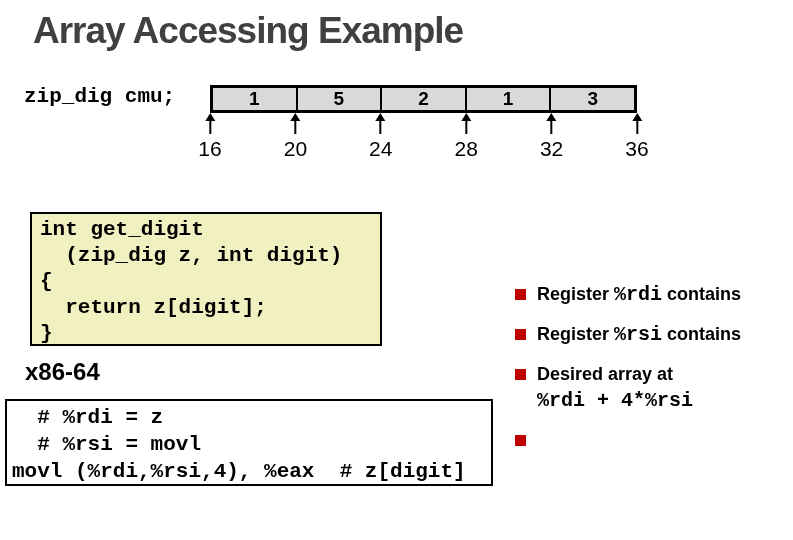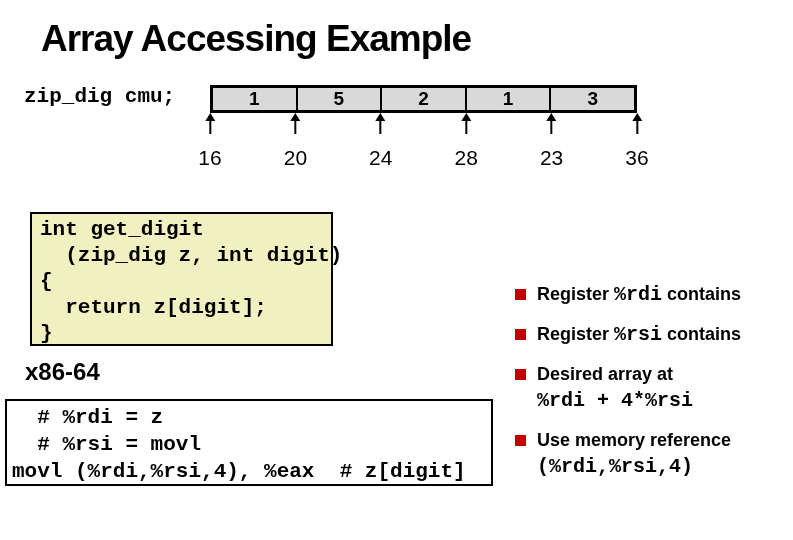--- a/index.html
+++ b/index.html
@@ -1,22 +1,22 @@
 <!DOCTYPE html>
 <html><head>
 <meta charset="utf-8">
 <style>
   html,body { margin:0; padding:0; background:#fff; }
   .slide {
     position:relative; width:793px; height:540px; background:#ffffff;
     font-family:"Liberation Sans", sans-serif; color:#000; overflow:hidden;
   }
   .title {
-    position:absolute; left:25px; top:2px; margin:16px;
-    font-size:37px; font-weight:bold; letter-spacing:-1px; color:#000000;
+    position:absolute; left:25px; top:2px; margin:8px;
+    font-size:37px; font-weight:bold; letter-spacing:-1px; color:#404040;
   }
   .decl {
     position:absolute; left:24px; top:85px;
     font-family:"Liberation Mono", monospace; font-weight:bold; font-size:21px;
     white-space:pre;
   }
   .array {
     position:absolute; left:210px; top:85px; width:427px; height:28px;
     display:flex; box-sizing:border-box; border:3px solid #000;
   }
@@ -27,23 +27,23 @@
   .cell:first-child { border-left:none; }
   .tick {
     position:absolute; top:113px; transform:translateX(-50%); text-align:center;
   }
   .arrow-head {
     width:0; height:0; margin:0 auto;
     border-left:5px solid transparent; border-right:5px solid transparent;
     border-bottom:8px solid #000;
   }
   .arrow-line { width:2px; height:13px; background:#000; margin:0 auto; }
-  .tick-label { font-size:21px; margin-top:12px; }
+  .tick-label { font-size:21px; margin-top:3px; }
   .code-box {
-    position:absolute; left:30px; top:212px; width:303px; height:134px;
+    position:absolute; left:30px; top:212px; width:352px; height:134px;
     box-sizing:border-box; border:2px solid #000; padding:3px 0 0 8px;
     font-family:"Liberation Mono", monospace; font-weight:bold; font-size:21px;
     line-height:26px; white-space:pre;
   }
   .asm-heading {
     position:absolute; left:25px; top:358px;
     font-size:24px; font-weight:bold;
   }
   .asm-box {
     position:absolute; left:5px; top:399px; width:488px; height:87px;
@@ -94,21 +94,21 @@
         <div class="tick-label">24</div>
       </div>
       <div class="tick" style="left: 466.2px;">
         <div class="arrow-head"></div>
         <div class="arrow-line"></div>
         <div class="tick-label">28</div>
       </div>
       <div class="tick" style="left: 551.6px;">
         <div class="arrow-head"></div>
         <div class="arrow-line"></div>
-        <div class="tick-label">23</div>
+        <div class="tick-label">32</div>
       </div>
       <div class="tick" style="left: 637px;">
         <div class="arrow-head"></div>
         <div class="arrow-line"></div>
         <div class="tick-label">36</div>
       </div>
     </div>
 
   <div class="code-box" id="code-lines" style="background: rgb(240, 240, 192);"><div>int get_digit</div><div>  (zip_dig z, int digit)</div><div>{</div><div>  return z[digit];</div><div>}</div></div>
 
@@ -130,19 +130,15 @@
       </div>
       <div class="bullet-item">
         <div class="bullet-marker" style="background: rgb(192, 0, 0);"></div>
         <div class="bullet-text">
           <div class="bullet-line"><span>Desired array at</span></div>
           <div class="bullet-line"><span class="mono-seg">%rdi + 4*%rsi</span></div>
         </div>
       </div>
       <div class="bullet-item">
         <div class="bullet-marker" style="background: rgb(192, 0, 0);"></div>
-        <div class="bullet-text">
-          <div class="bullet-line"><span>Use memory reference</span></div>
-          <div class="bullet-line"><span class="mono-seg">(%rdi,%rsi,4)</span></div>
-        </div>
       </div>
     </div>
 </div>
 
 </body></html>

